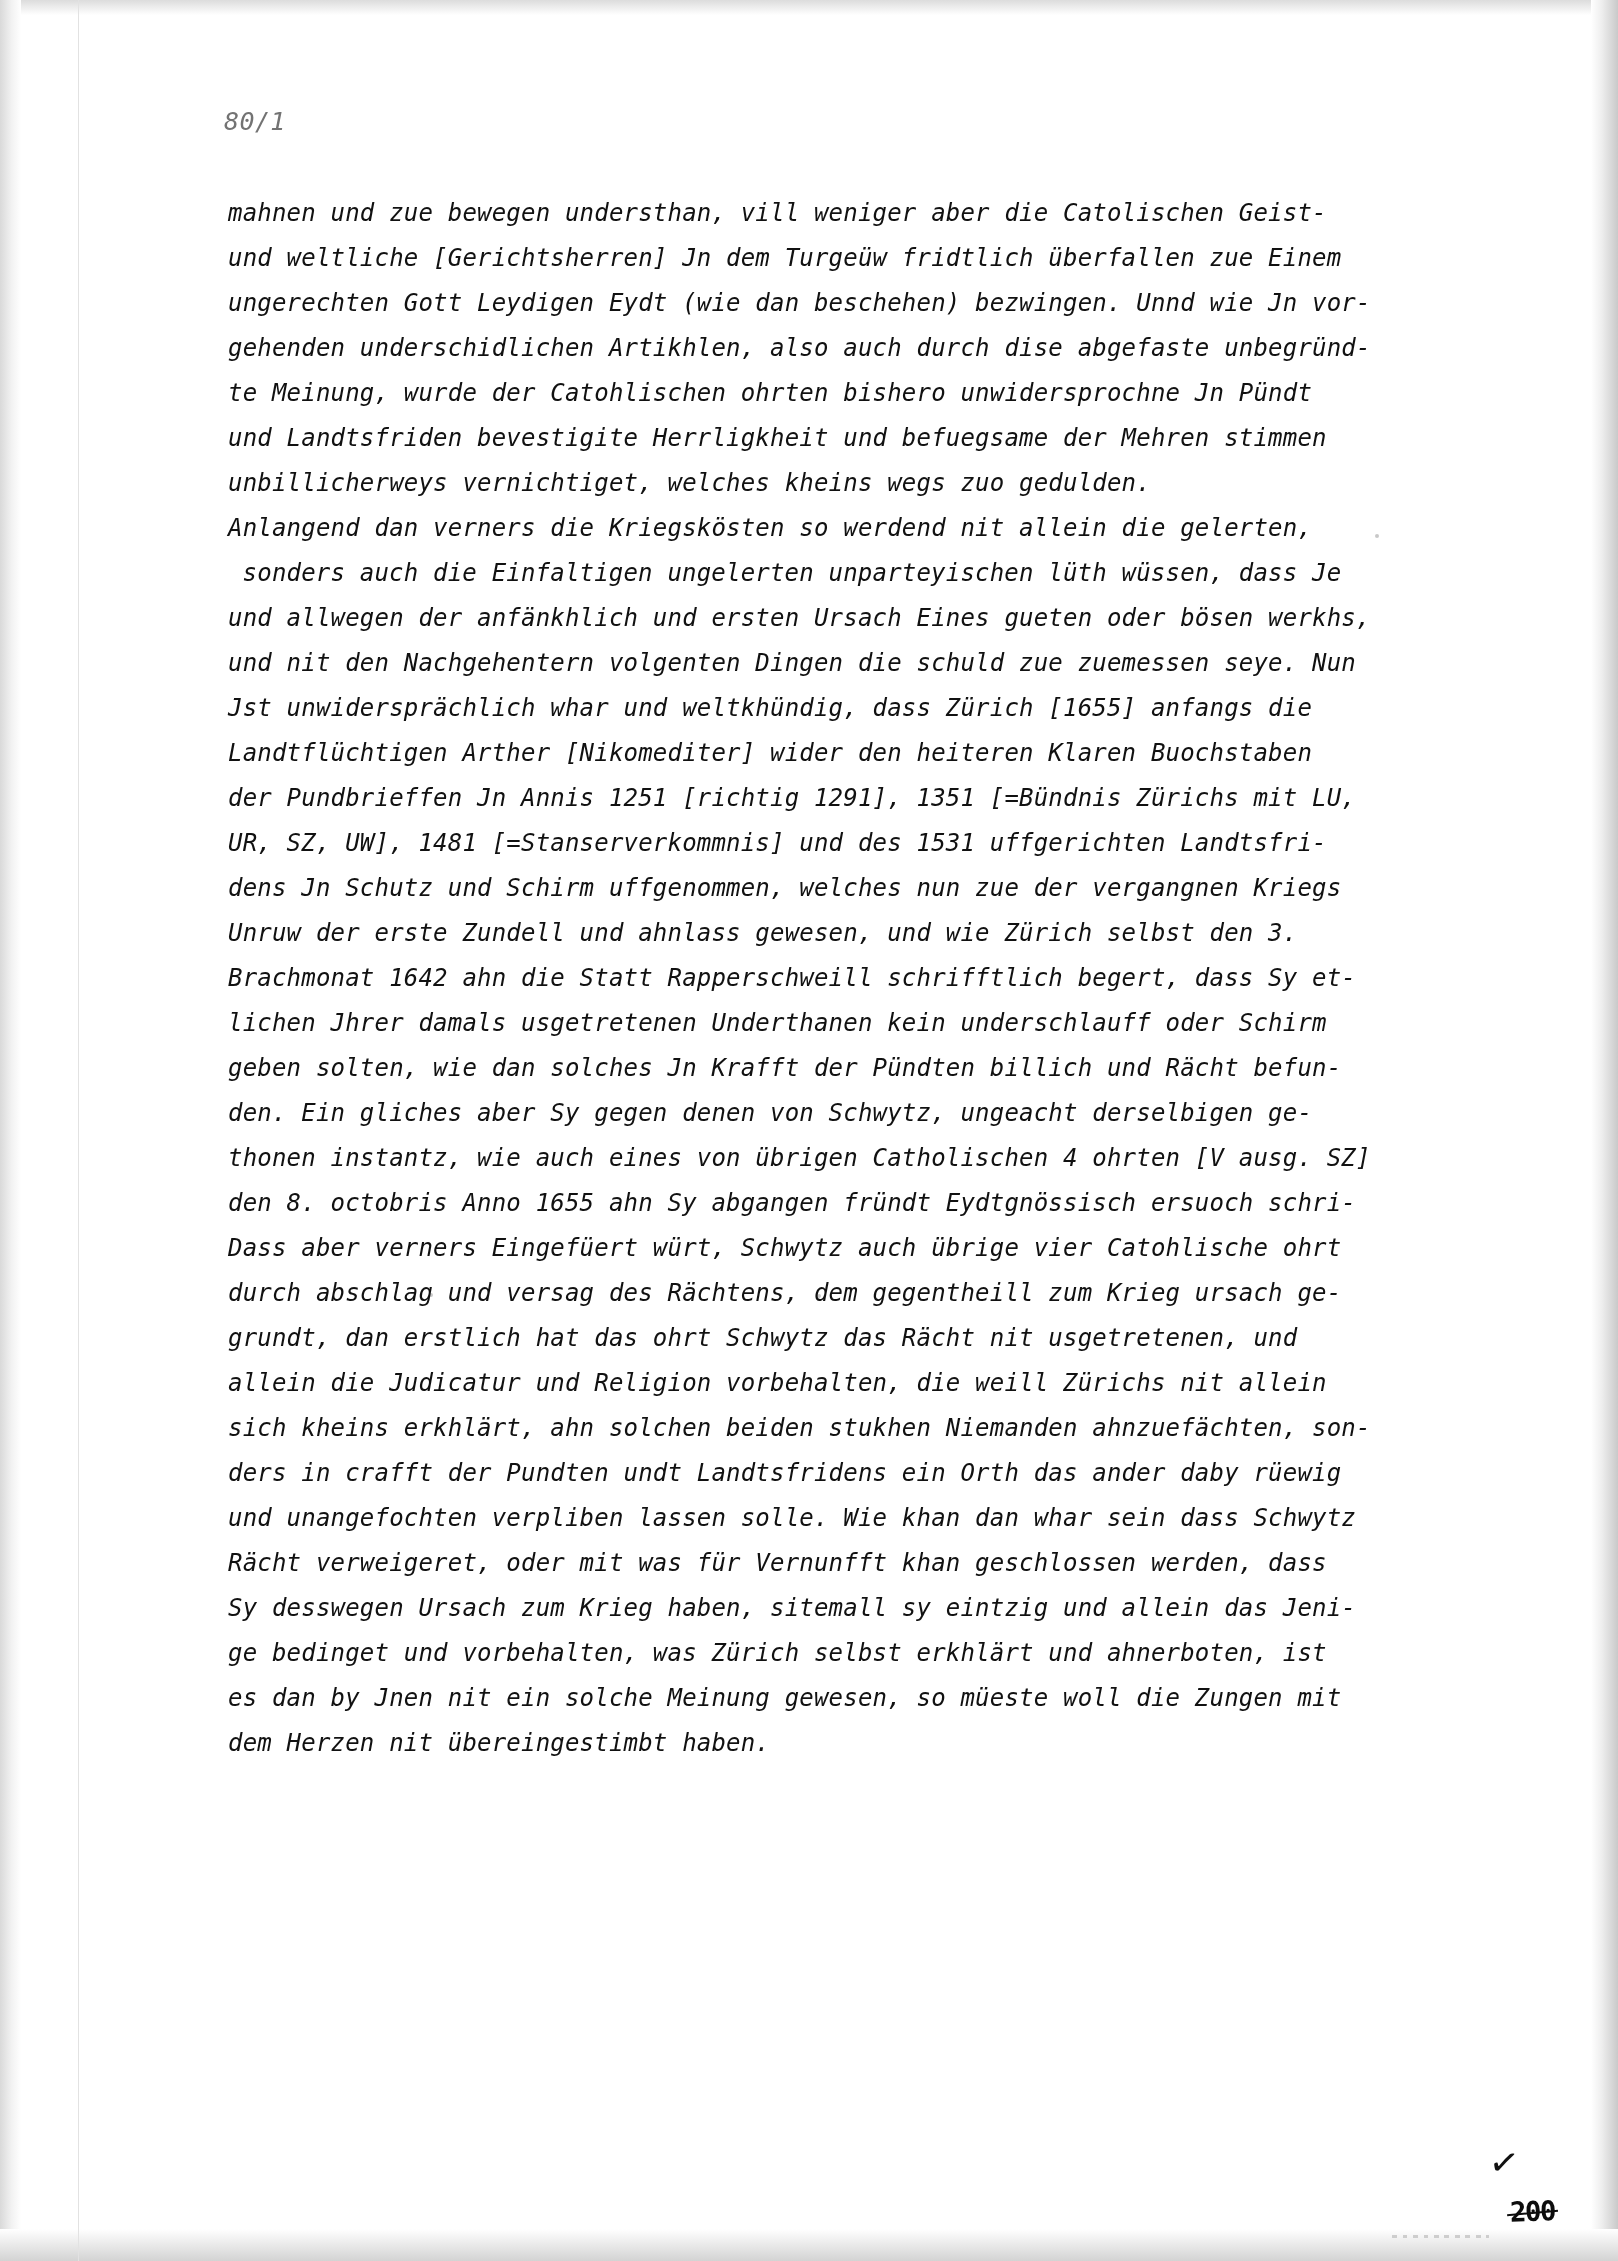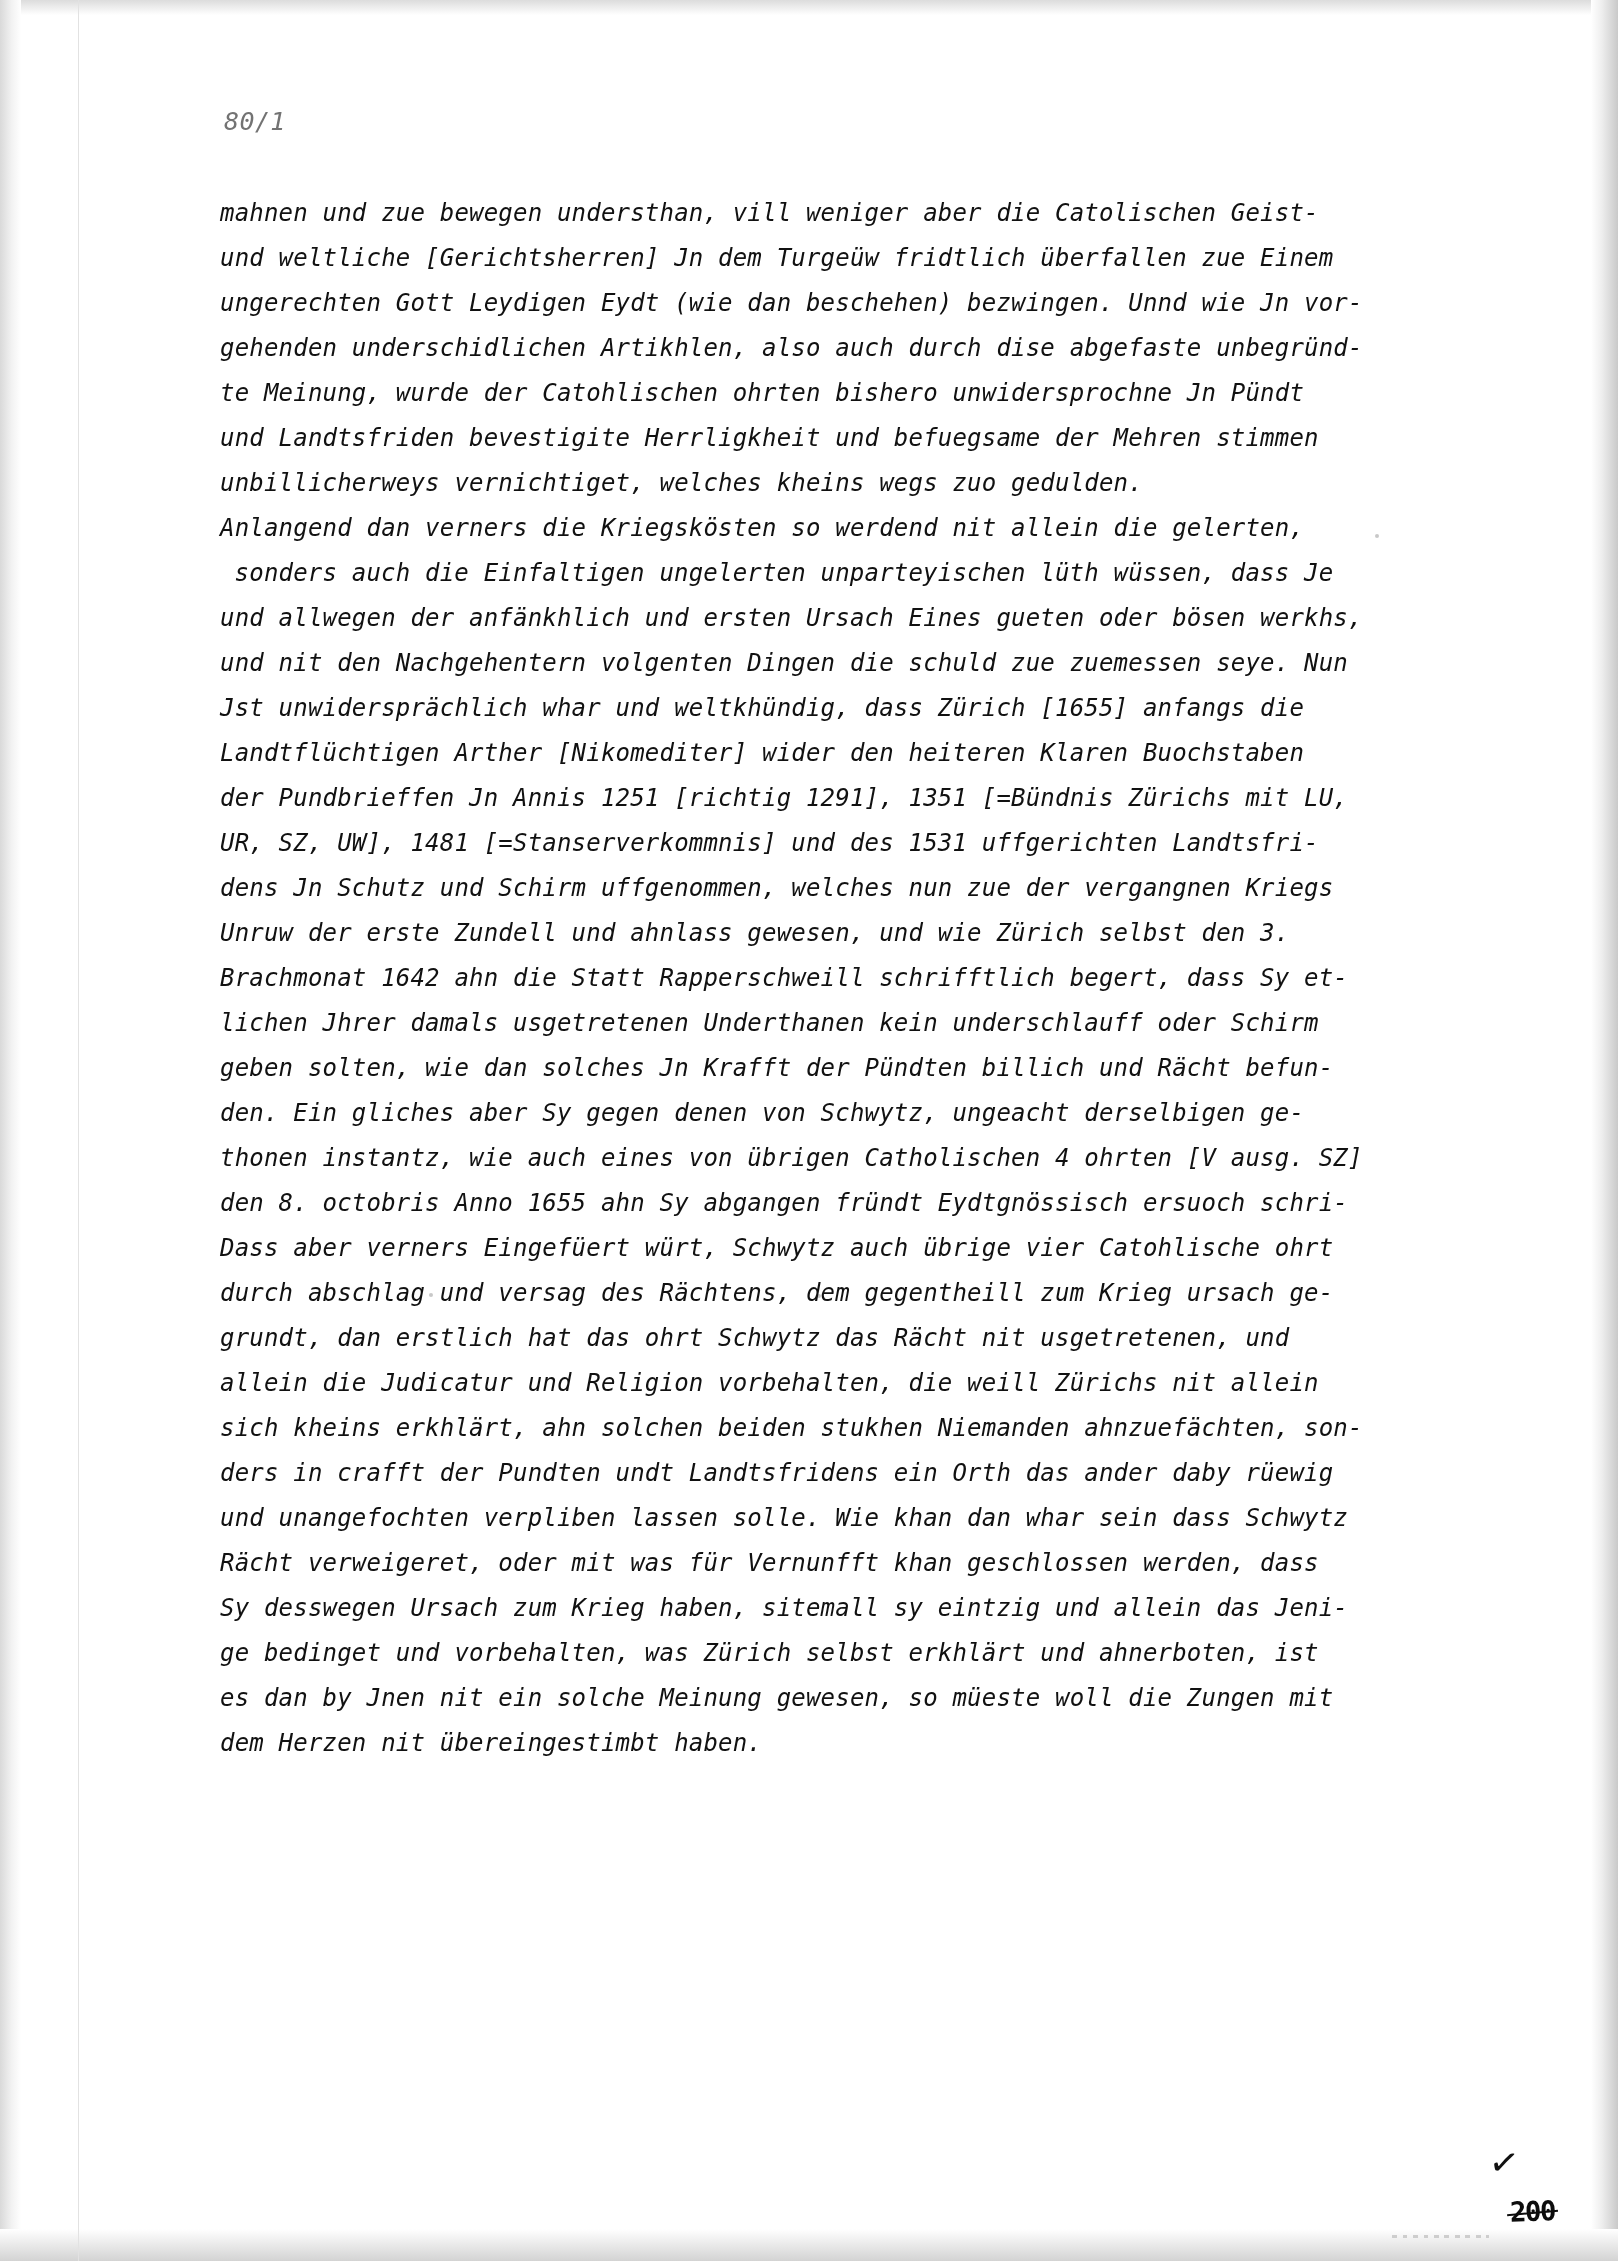--- a/index.html
+++ b/index.html
@@ -61,21 +61,21 @@
     font-family: "DejaVu Sans Mono", monospace;
     font-style: italic;
     font-size: 25px;
     color: #737373;
     letter-spacing: 0.4px;
     margin-left: 12px;
   }
 
   .text-block {
     position: absolute;
-    left: 220px;
+    left: 228px;
     top: 191px;
     width: 1262px;
     font-family: "DejaVu Sans Mono", monospace;
     font-style: italic;
     font-size: 24px;
     line-height: 45px;
     color: #111111;
     letter-spacing: 0.2px;
   }
   .para {

